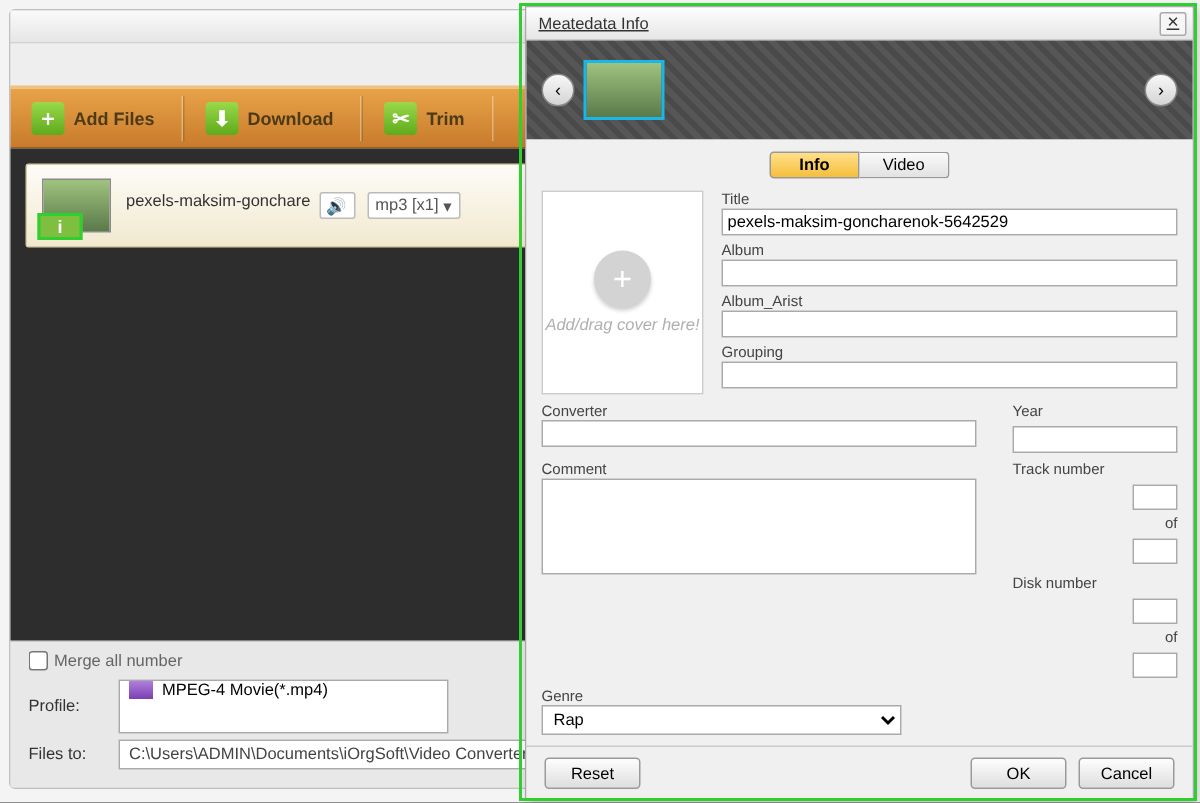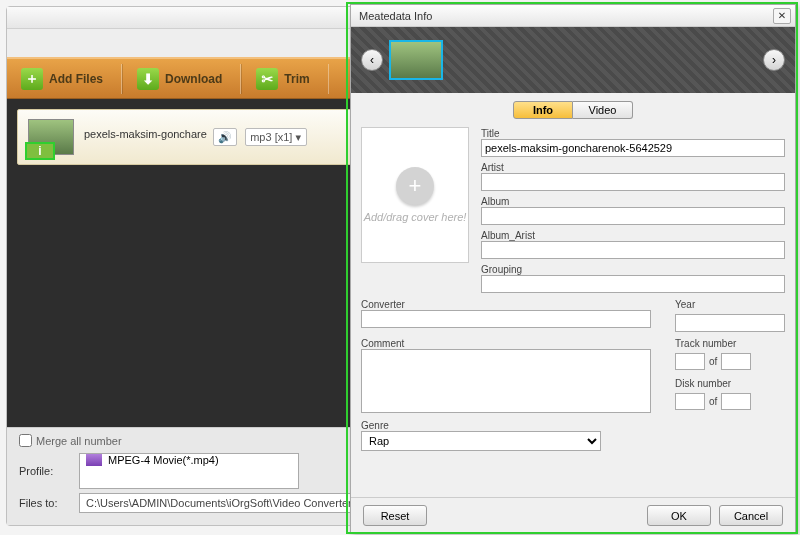--- a/index.html
+++ b/index.html
@@ -120,21 +120,21 @@
     border: 1px solid #a9a9a9;
     box-shadow: 2px 2px 6px rgba(0,0,0,.25);
     display:flex;flex-direction:column;
   }
   .dtitle {
     height: 22px;
     display:flex;align-items:center;justify-content:space-between;
     padding:0 4px 0 8px;
     background:linear-gradient(#fefefe,#e6e6e6);
     border-bottom:1px solid #ccc;
-    font-size:11px;color:#333;
+    font-size:11px;color:#333;text-decoration:underline;
   }
   .dclose {
     width:18px;height:16px;border:1px solid #aaa;border-radius:2px;background:#f6f6f6;
     display:flex;align-items:center;justify-content:center;font-size:10px;line-height:1;
     cursor:pointer;
   }
   .dthumbstrip{
     height:66px;background:
       repeating-linear-gradient(45deg,#565656 0 4px,#4a4a4a 4px 8px);
     display:flex;align-items:center;padding:0 10px;gap:6px;
@@ -171,21 +171,21 @@
   .fields{flex:1;display:flex;flex-direction:column;gap:4px;}
   .fld label{font-size:10px;color:#444;}
   .fld input, .txtin, .selin{
     width:100%;height:18px;border:1px solid #aaa;background:#fff;font-size:11px;padding:1px 3px;
   }
   .wide{margin-top:6px;}
   .row2{display:flex;gap:24px;align-items:flex-start;}
   .colL{flex:1;display:flex;flex-direction:column;}
   .colR{width:110px;display:flex;flex-direction:column;gap:4px;}
   textarea.txtin{height:64px;resize:none;}
-  .pair{display:flex;align-items:center;gap:4px;font-size:10px;color:#444;}
+  .pair{display:flex;align-items:flex-end;gap:4px;font-size:10px;color:#444;flex-direction:column;}
   .pair input{width:30px;height:17px;border:1px solid #aaa;padding:1px 2px;font-size:10px;}
   .selin{height:20px;}
   .genre-wrap{margin-top:6px;width:240px;}
   .dftr{
     height:36px;border-top:1px solid #ccc;background:#f0f0f0;
     display:flex;align-items:center;padding:0 12px;gap:8px;
   }
   .dftr .spacer{flex:1;}
   .btn{
     min-width:64px;height:21px;border:1px solid #9a9a9a;border-radius:3px;
@@ -302,24 +302,20 @@
       <div class="cover">
         <div class="plus">+</div>
         <span>Add/drag cover here!</span>
       </div>
       <div class="fields">
         <div class="fld">
           <label>Title</label>
           <input class="txtin" value="pexels-maksim-goncharenok-5642529" style="">
         </div>
         <div class="fld">
-          <label>Artist</label>
-          <input class="txtin" value="" style="">
-        </div>
-        <div class="fld">
           <label>Album</label>
           <input class="txtin" value="" style="">
         </div>
         <div class="fld">
           <label>Album_Arist</label>
           <input class="txtin" value="" style="">
         </div>
         <div class="fld">
           <label>Grouping</label>
           <input class="txtin" value="" style="">

